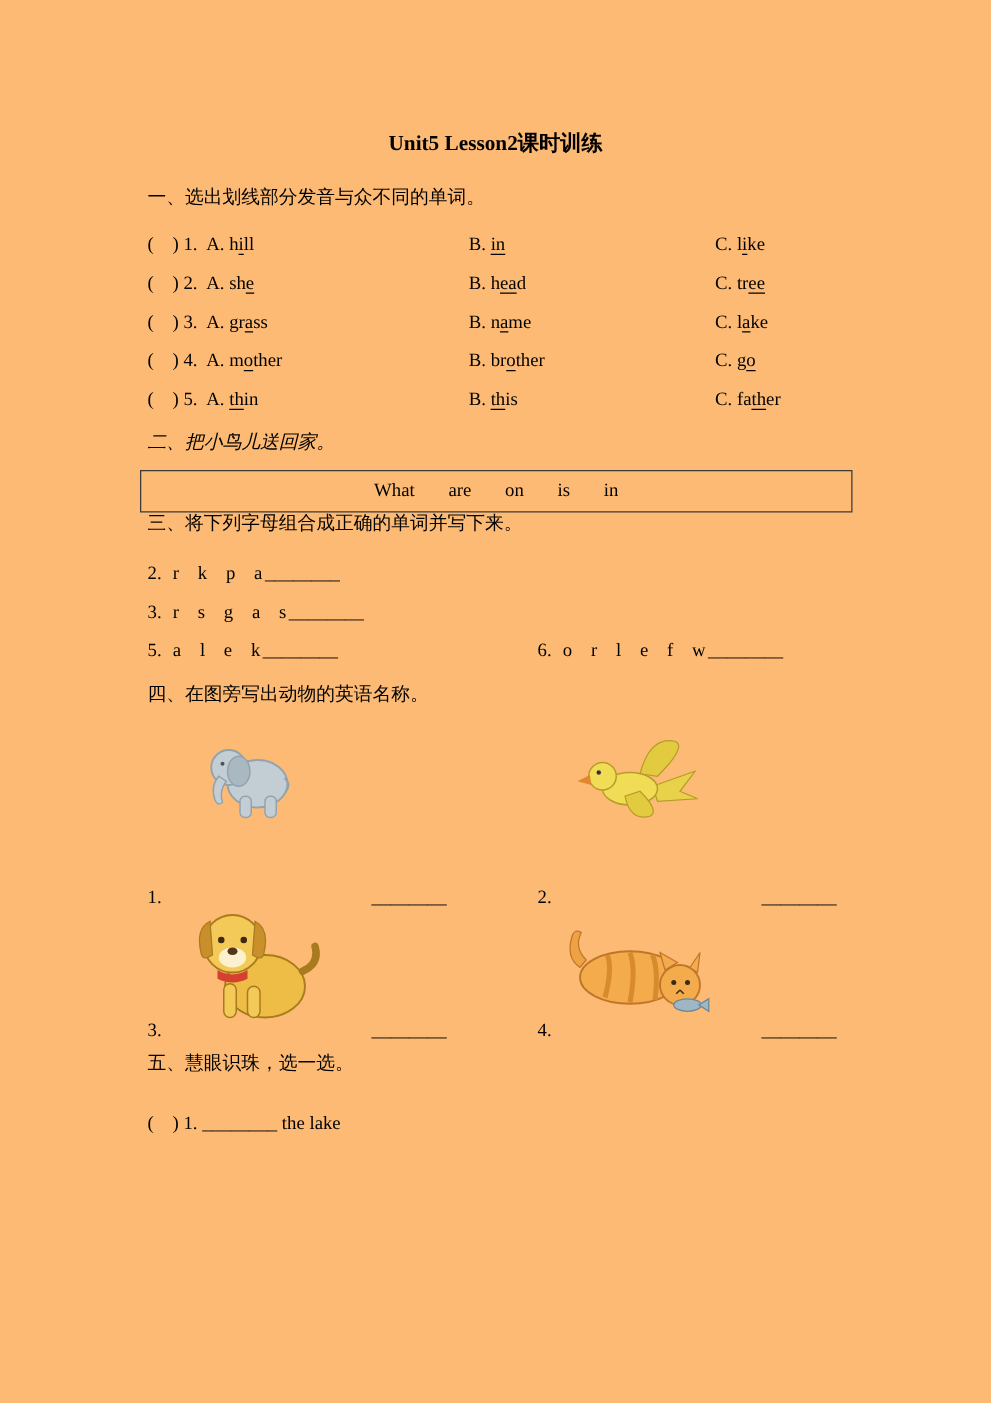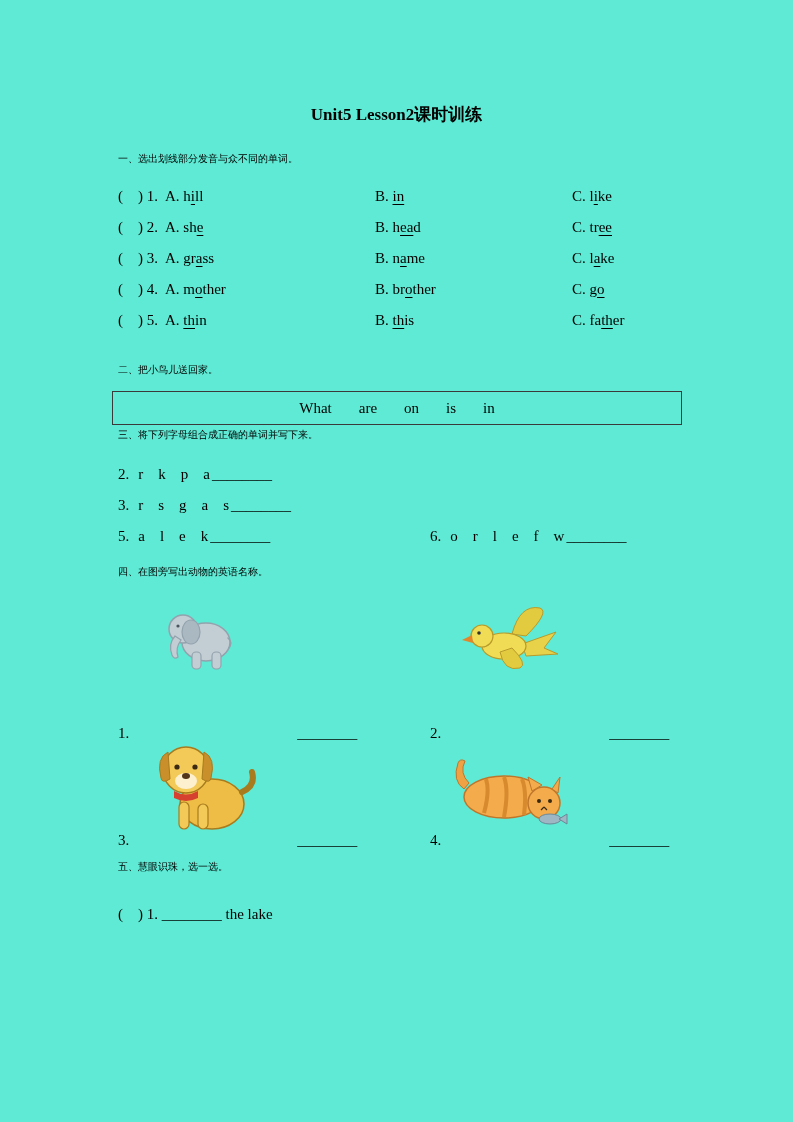--- a/index.html
+++ b/index.html
@@ -1,30 +1,30 @@
 <!DOCTYPE html>
 <html><head>
 <meta charset="utf-8">
 <style>
   * { box-sizing: border-box; }
   html, body { margin: 0; padding: 0; background: #ffffff; }
   .page {
-    width: 793px; height: 1122px; background: #5eead4; position: relative;
+    width: 793px; height: 1122px; background: #fdba74; position: relative;
     overflow: hidden; color: #000;
     font-family: "Liberation Serif", "DejaVu Serif", serif;
     font-size: 15px;
   }
   .title {
     margin: 0; padding-top: 104px; text-align: center;
     font-size: 17px; font-weight: 700; line-height: 22px;
   }
   .content { margin-left: 118px; width: 566px; }
-  .sec-h { font-size: 10px; line-height: 19px; }
+  .sec-h { font-size: 15px; line-height: 19px; }
   #h1 { margin-top: 23px; }
-  #h2 { margin-top: 24px; }
+  #h2 { margin-top: 9px; font-style: italic; }
   #h3 { margin-top: 0; }
   #h4 { margin-top: 10px; }
   #h5 { margin-top: 1px; }
 
   .s1-rows { margin-top: 13px; }
   .s1-row { display: grid; grid-template-columns: 257px 197px 1fr; height: 31px; align-items: center; }
   .u { text-decoration: underline; text-underline-offset: 3px; }
   .opt-a { margin-left: 7px; }
 
   .word-box {

